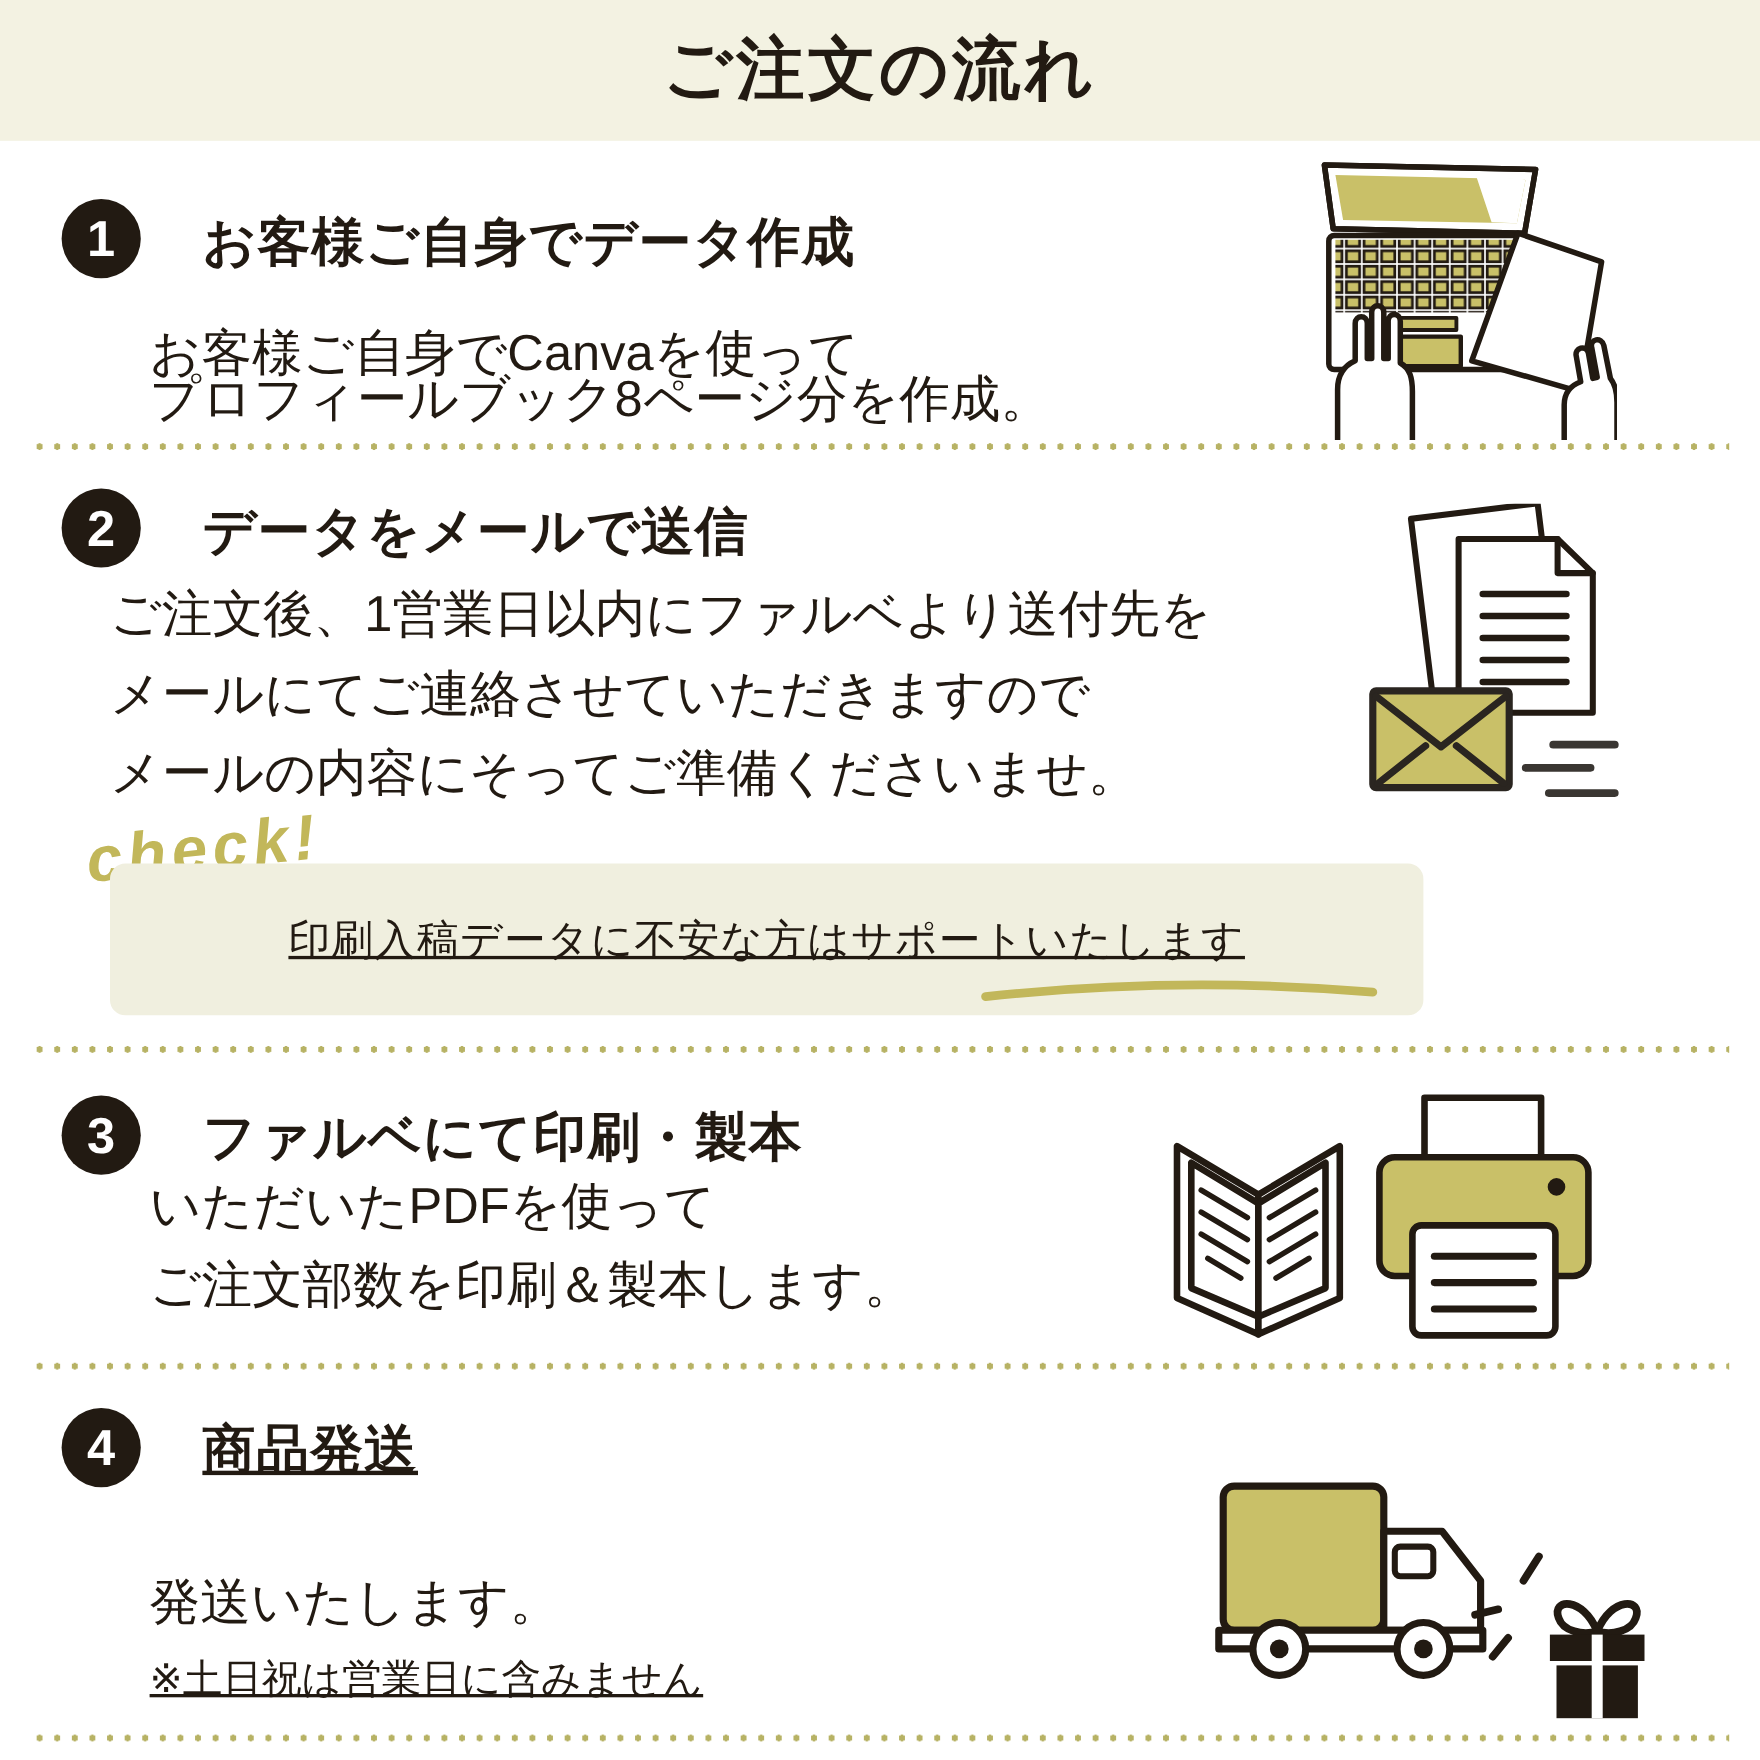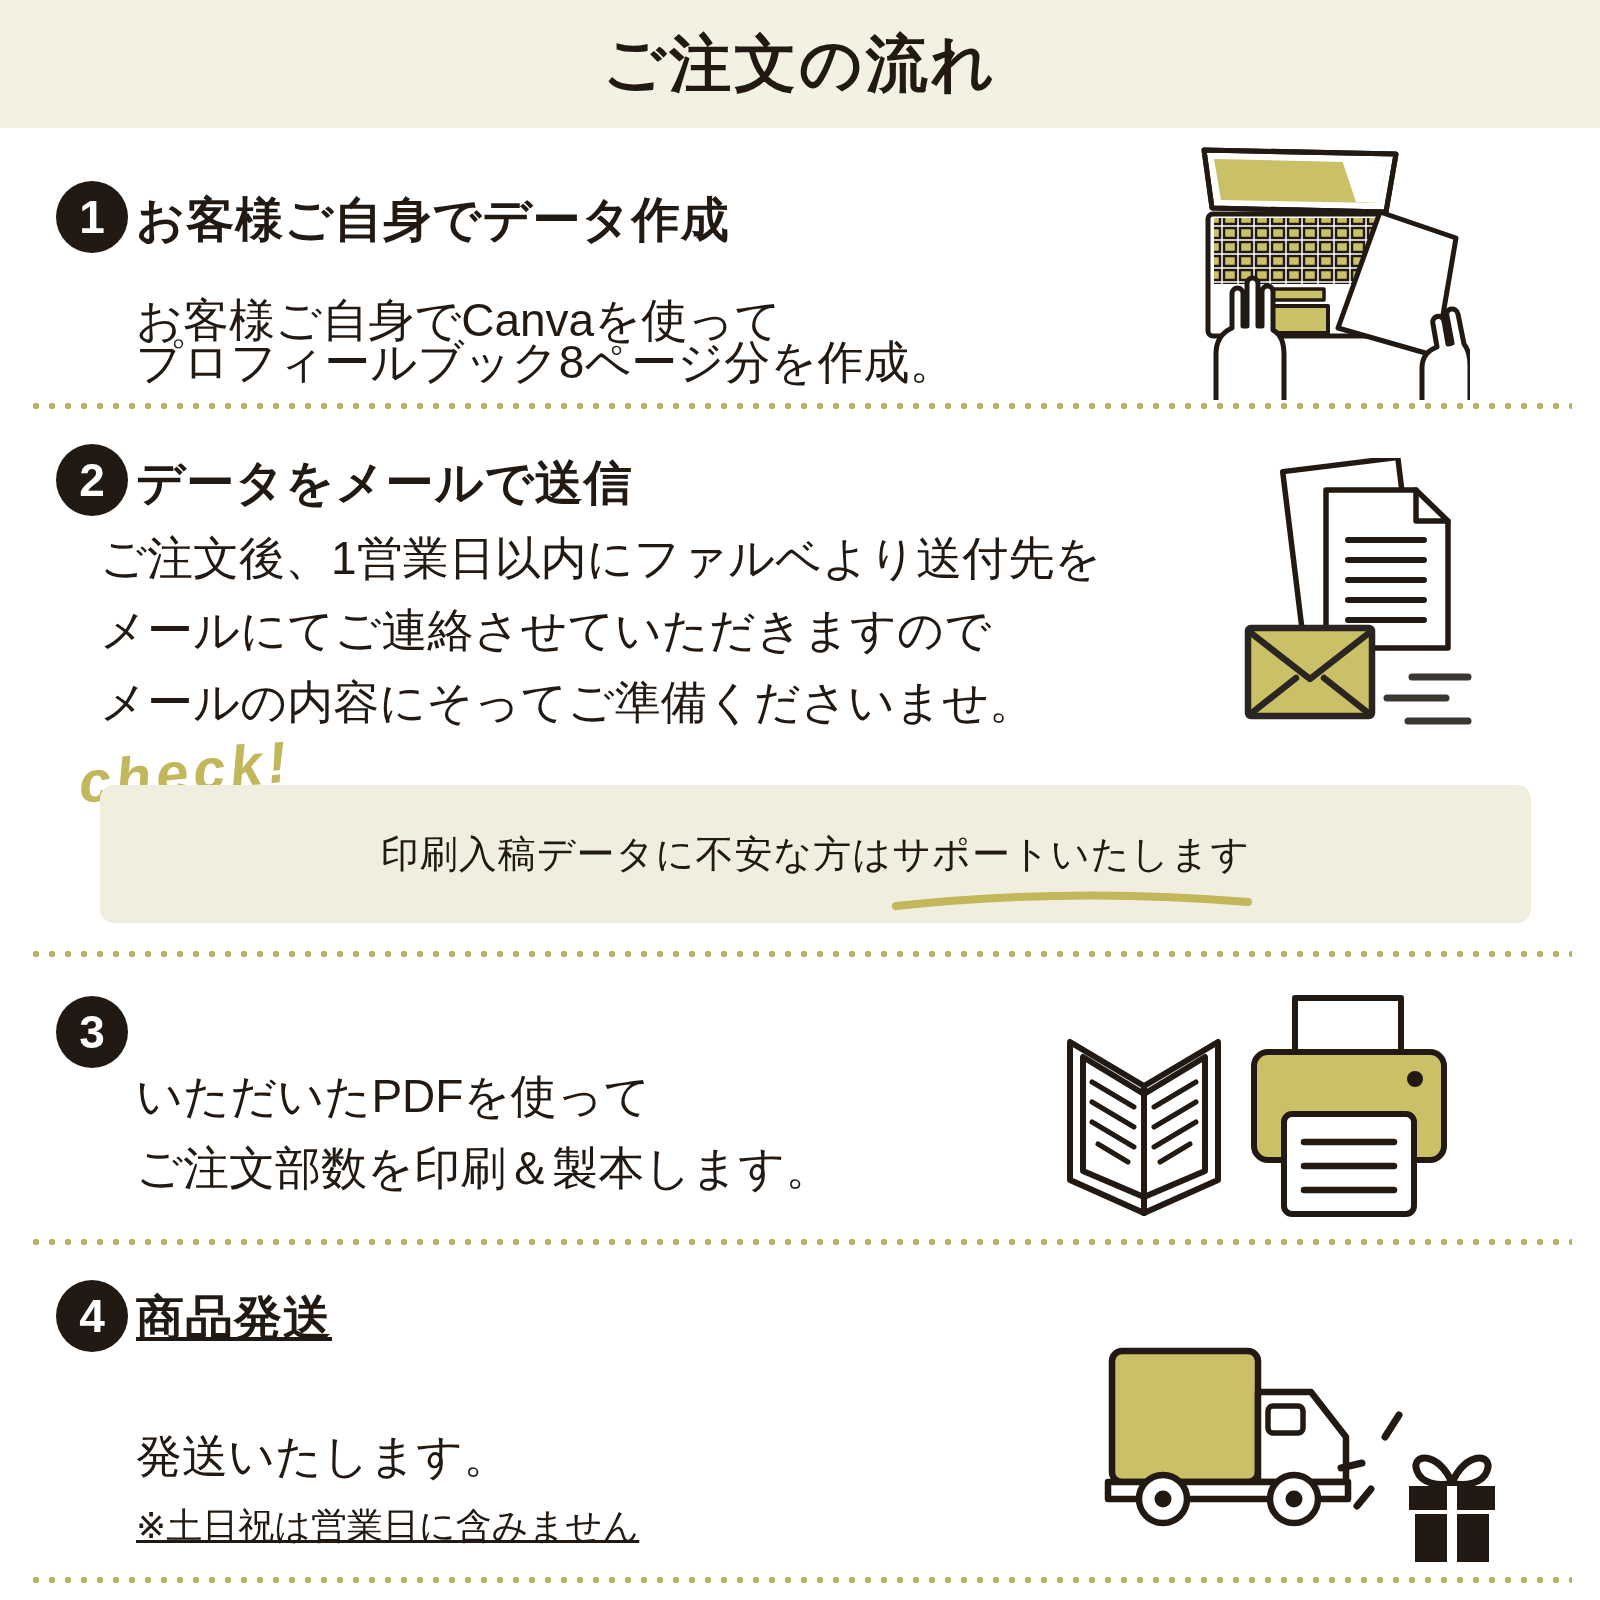--- a/index.html
+++ b/index.html
@@ -9,21 +9,21 @@
   }
   .abs{position:absolute;}
   
   .header{left:0;top:0;width:1600px;height:128px;background:#f3f2e2;}
   .title{left:0;top:0;width:1600px;height:104px;line-height:128px;text-align:center;
          font-size:62px;font-weight:bold;letter-spacing:3px;}
   
   .badge{width:72px;height:72px;border-radius:50%;background:#221a12;color:#ffffff;
          display:flex;align-items:center;justify-content:center;
          font-size:46px;font-weight:bold;}
-  .heading{font-size:48px;font-weight:bold;letter-spacing:1px;white-space:nowrap;}
+  .heading{font-size:48px;font-weight:bold;letter-spacing:1px;white-space:nowrap;margin-left:48px;}
   .body-line{font-size:46px;letter-spacing:0;white-space:nowrap;}
   .note{font-size:36px;white-space:nowrap;text-decoration:underline;}
   .bold{font-weight:bold;}
   
   .dots{height:8px;width:1544px;left:28px;
         background-image:radial-gradient(circle 3px,#b7b264 98%,rgba(0,0,0,0) 100%);
         background-size:16px 8px;background-repeat:repeat-x;background-position:0 center;}
   
   .check-label{font-size:58px;font-weight:bold;font-style:italic;color:#c2b75a;
                transform:rotate(-6deg);letter-spacing:5px;white-space:nowrap;}
@@ -106,34 +106,35 @@
         <g stroke="#3a3632" stroke-width="7" fill="none">
           <line x1="172" y1="219" x2="228" y2="219"></line>
           <line x1="147" y1="240" x2="206" y2="240"></line>
           <line x1="168" y1="263" x2="228" y2="263"></line>
         </g>
       </g>
     </svg>
   </div>
 
   <div class="abs check-label" style="left:78px;top:738px;">check!</div>
-  <div class="abs check-box" style="left:100px;top:785px;width:1431px;height:138px;">
+  <div class="abs check-box" style="left:100px;top:785px;width:1194px;height:138px;text-decoration:underline;">
     <div class="check-text" style="margin-top:44px;">印刷入稿データに不安な方はサポートいたします</div>
   </div>
   <div class="abs" style="left:890px;top:890px;">
     <svg width="364" height="22" viewBox="0 0 364 22">
       <path d="M6,16 Q182,-3 358,12" stroke="#c2b75a" stroke-width="8" fill="none" stroke-linecap="round"></path>
     </svg>
   </div>
 
   <div class="abs dots" style="top:950px;"></div>
 
   <div class="abs badge" style="left:56px;top:996px;">
     <span>3</span>
   </div>
+  <div class="abs heading" style="left:136px;top:1002px;">ファルベにて印刷・製本</div>
   <div class="abs body-line" style="left:136px;top:1066px;">いただいたPDFを使って</div>
   <div class="abs body-line" style="left:136px;top:1138px;">ご注文部数を印刷＆製本します。</div>
 
   <div class="abs" style="left:1058px;top:990px;">
     <svg width="400" height="250" viewBox="0 0 400 250">
       <g stroke="#221a12" stroke-width="6" fill="#ffffff" stroke-linejoin="round" stroke-linecap="round">
 
         <polygon points="86,96 12,52 12,190 86,223"></polygon>
         <polygon points="86,96 160,52 160,190 86,223"></polygon>
         <polygon points="86,104 25,67 25,181 86,207"></polygon>

